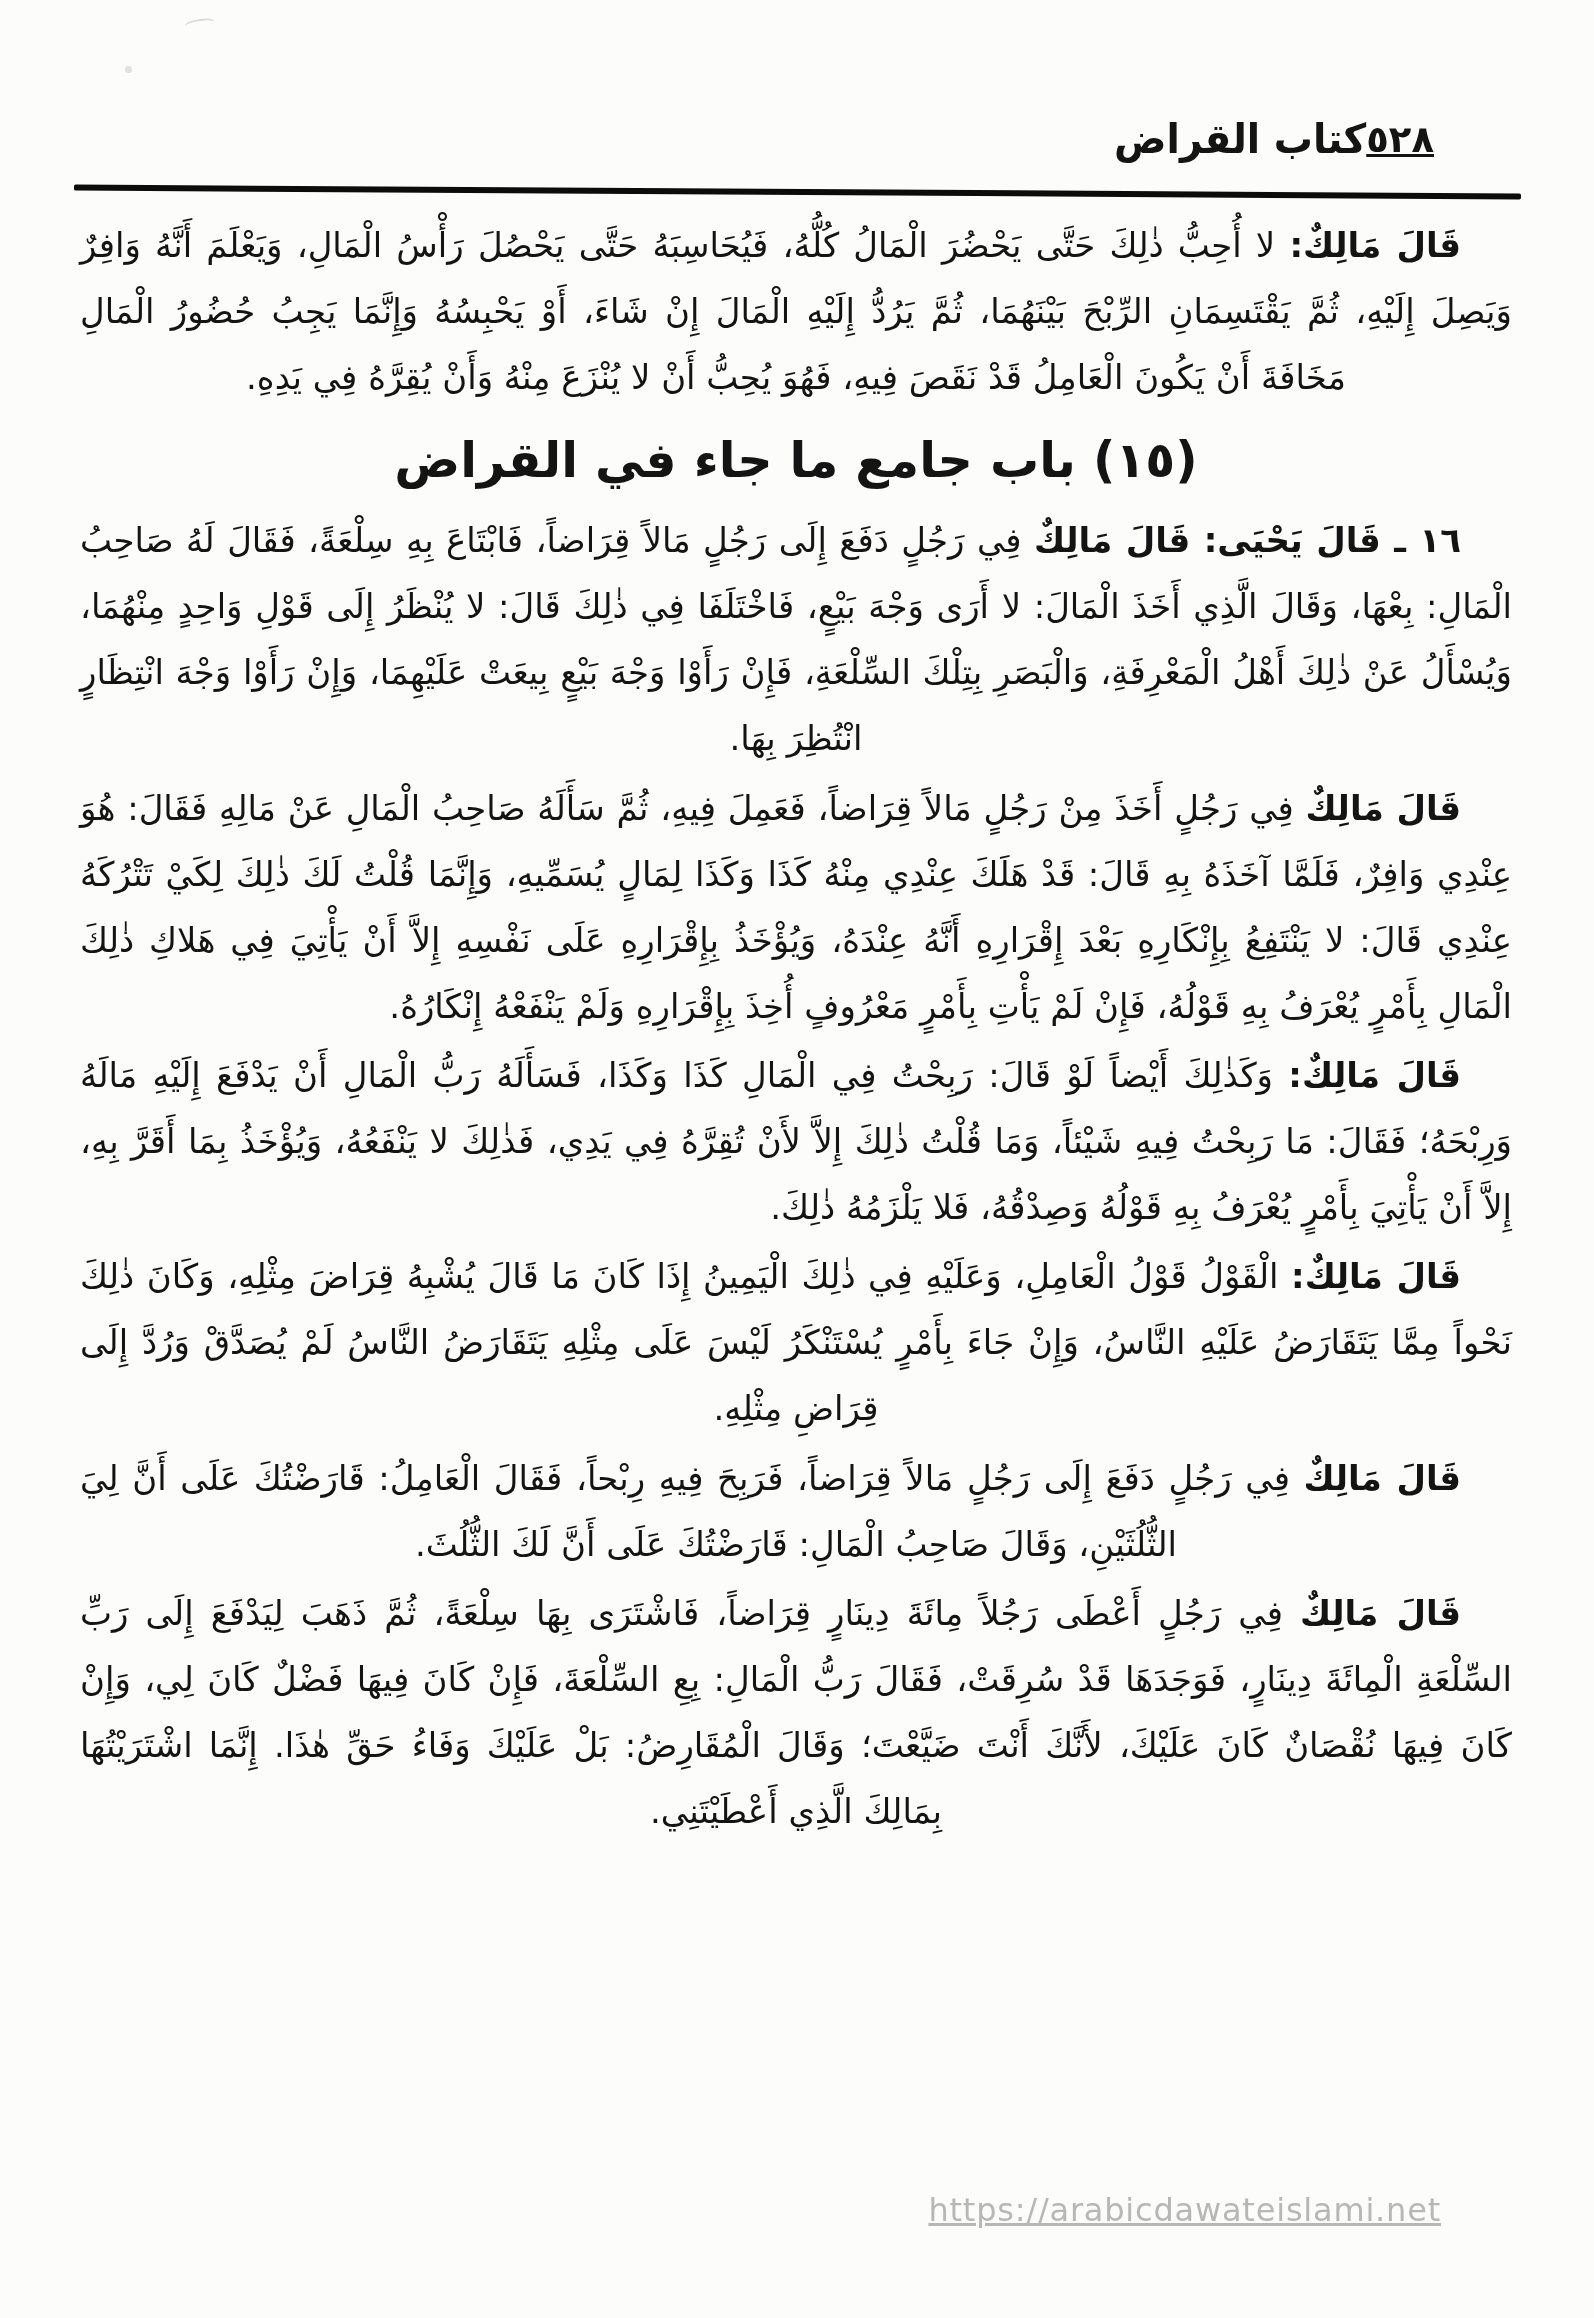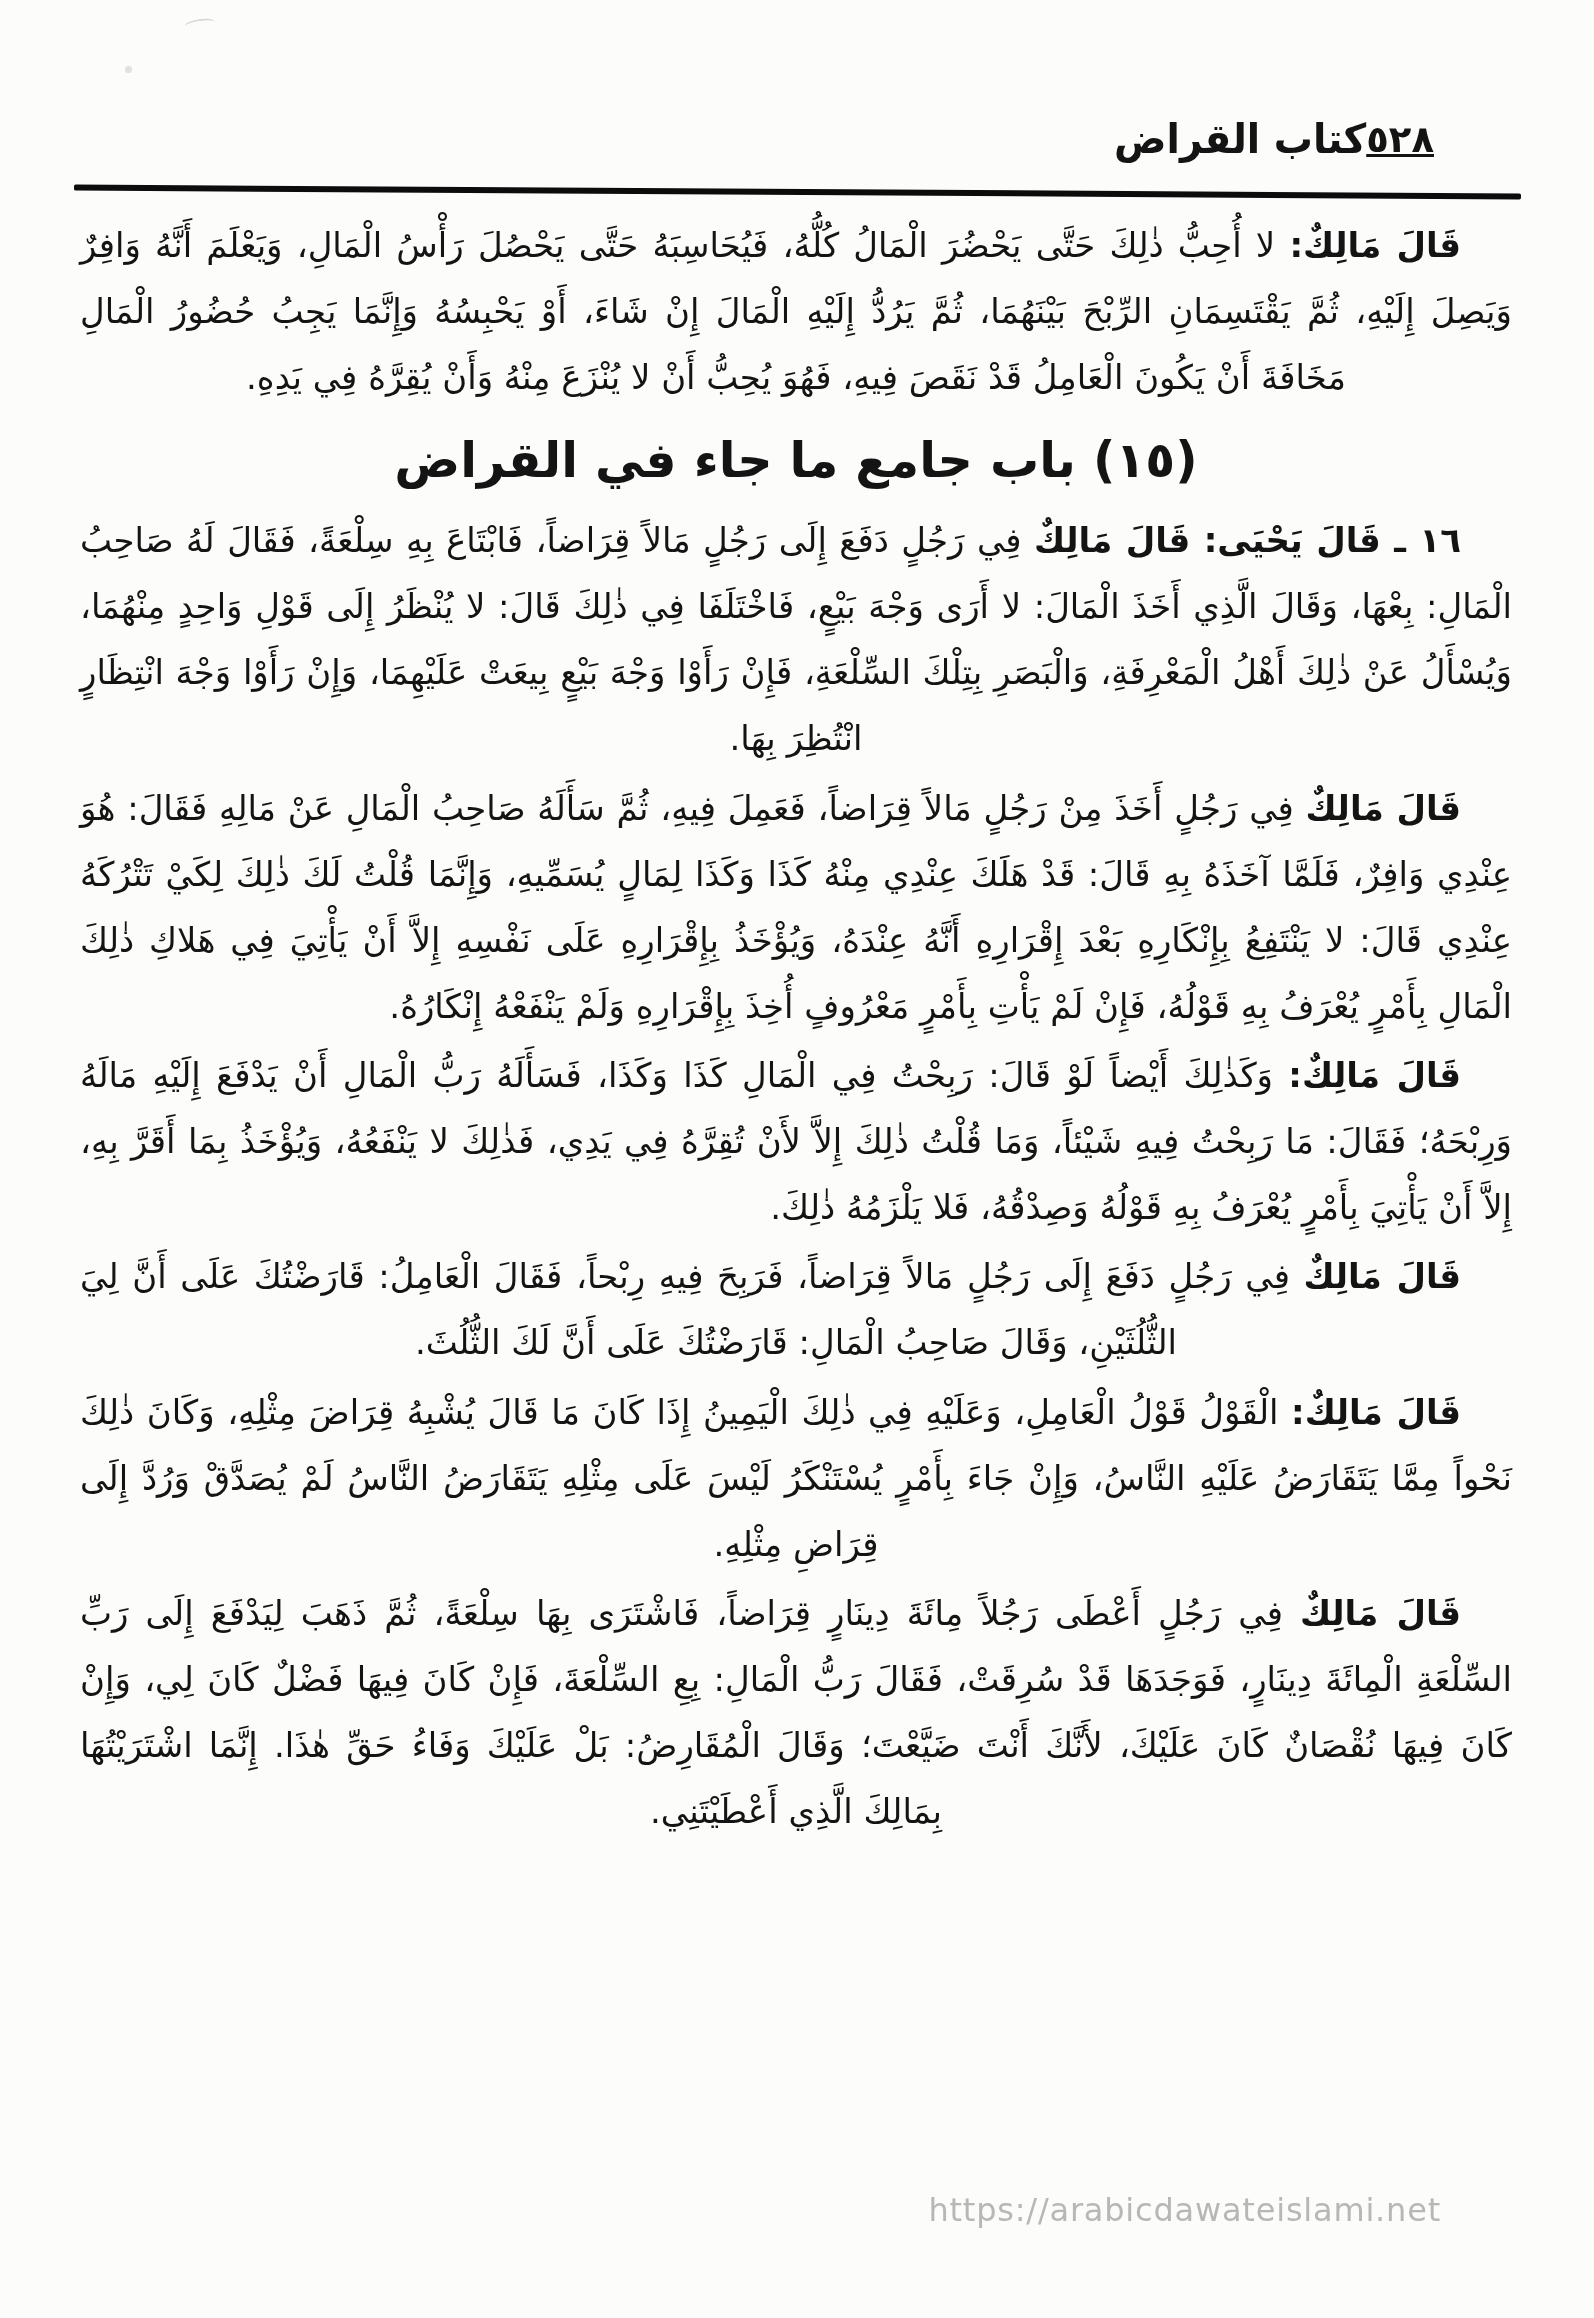--- a/index.html
+++ b/index.html
@@ -52,21 +52,21 @@
 
   .bab-heading {
     margin: 11.8px 0 8.4px 0;
     text-align: center; text-align-last: center; text-indent: 0;
     font-size: 49px; font-weight: bold; line-height: 77px;
   }
 
   .watermark {
     position: absolute; top: 2191px; right: 153px;
     direction: ltr;
-    font-size: 32px; color: #b7b7b5; letter-spacing: 0.8px;
+    font-size: 32px; color: #b7b7b5; letter-spacing: 0.8px; text-decoration: underline;
   }
 </style>
 </head>
 <body>
 
 <div class="page">
 
   <div class="scan-mark-1"></div>
   <div class="scan-mark-2"></div>
 
@@ -95,27 +95,27 @@
       <span class="lead">قَالَ مَالِكٌ</span>
       <span>فِي رَجُلٍ أَخَذَ مِنْ رَجُلٍ مَالاً قِرَاضاً، فَعَمِلَ فِيهِ، ثُمَّ سَأَلَهُ صَاحِبُ الْمَالِ عَنْ مَالِهِ فَقَالَ: هُوَ عِنْدِي وَافِرٌ، فَلَمَّا آخَذَهُ بِهِ قَالَ: قَدْ هَلَكَ عِنْدِي مِنْهُ كَذَا وَكَذَا لِمَالٍ يُسَمِّيهِ، وَإِنَّمَا قُلْتُ لَكَ ذٰلِكَ لِكَيْ تَتْرُكَهُ عِنْدِي قَالَ: لا يَنْتَفِعُ بِإِنْكَارِهِ بَعْدَ إِقْرَارِهِ أَنَّهُ عِنْدَهُ، وَيُؤْخَذُ بِإِقْرَارِهِ عَلَى نَفْسِهِ إِلاَّ أَنْ يَأْتِيَ فِي هَلاكِ ذٰلِكَ الْمَالِ بِأَمْرٍ يُعْرَفُ بِهِ قَوْلُهُ، فَإِنْ لَمْ يَأْتِ بِأَمْرٍ مَعْرُوفٍ أُخِذَ بِإِقْرَارِهِ وَلَمْ يَنْفَعْهُ إِنْكَارُهُ.</span>
     </p>
 
     <p class="para">
       <span class="lead">قَالَ مَالِكٌ:</span>
       <span>وَكَذٰلِكَ أَيْضاً لَوْ قَالَ: رَبِحْتُ فِي الْمَالِ كَذَا وَكَذَا، فَسَأَلَهُ رَبُّ الْمَالِ أَنْ يَدْفَعَ إِلَيْهِ مَالَهُ وَرِبْحَهُ؛ فَقَالَ: مَا رَبِحْتُ فِيهِ شَيْئاً، وَمَا قُلْتُ ذٰلِكَ إِلاَّ لأَنْ تُقِرَّهُ فِي يَدِي، فَذٰلِكَ لا يَنْفَعُهُ، وَيُؤْخَذُ بِمَا أَقَرَّ بِهِ، إِلاَّ أَنْ يَأْتِيَ بِأَمْرٍ يُعْرَفُ بِهِ قَوْلُهُ وَصِدْقُهُ، فَلا يَلْزَمُهُ ذٰلِكَ.</span>
     </p>
 
     <p class="para center-last">
-      <span class="lead">قَالَ مَالِكٌ</span>
-      <span>فِي رَجُلٍ دَفَعَ إِلَى رَجُلٍ مَالاً قِرَاضاً، فَرَبِحَ فِيهِ رِبْحاً، فَقَالَ الْعَامِلُ: قَارَضْتُكَ عَلَى أَنَّ لِيَ الثُّلُثَيْنِ، وَقَالَ صَاحِبُ الْمَالِ: قَارَضْتُكَ عَلَى أَنَّ لَكَ الثُّلُثَ.</span>
+      <span class="lead">قَالَ مَالِكٌ:</span>
+      <span>الْقَوْلُ قَوْلُ الْعَامِلِ، وَعَلَيْهِ فِي ذٰلِكَ الْيَمِينُ إِذَا كَانَ مَا قَالَ يُشْبِهُ قِرَاضَ مِثْلِهِ، وَكَانَ ذٰلِكَ نَحْواً مِمَّا يَتَقَارَضُ عَلَيْهِ النَّاسُ، وَإِنْ جَاءَ بِأَمْرٍ يُسْتَنْكَرُ لَيْسَ عَلَى مِثْلِهِ يَتَقَارَضُ النَّاسُ لَمْ يُصَدَّقْ وَرُدَّ إِلَى قِرَاضِ مِثْلِهِ.</span>
     </p>
 
     <p class="para center-last">
-      <span class="lead">قَالَ مَالِكٌ:</span>
-      <span>الْقَوْلُ قَوْلُ الْعَامِلِ، وَعَلَيْهِ فِي ذٰلِكَ الْيَمِينُ إِذَا كَانَ مَا قَالَ يُشْبِهُ قِرَاضَ مِثْلِهِ، وَكَانَ ذٰلِكَ نَحْواً مِمَّا يَتَقَارَضُ عَلَيْهِ النَّاسُ، وَإِنْ جَاءَ بِأَمْرٍ يُسْتَنْكَرُ لَيْسَ عَلَى مِثْلِهِ يَتَقَارَضُ النَّاسُ لَمْ يُصَدَّقْ وَرُدَّ إِلَى قِرَاضِ مِثْلِهِ.</span>
+      <span class="lead">قَالَ مَالِكٌ</span>
+      <span>فِي رَجُلٍ دَفَعَ إِلَى رَجُلٍ مَالاً قِرَاضاً، فَرَبِحَ فِيهِ رِبْحاً، فَقَالَ الْعَامِلُ: قَارَضْتُكَ عَلَى أَنَّ لِيَ الثُّلُثَيْنِ، وَقَالَ صَاحِبُ الْمَالِ: قَارَضْتُكَ عَلَى أَنَّ لَكَ الثُّلُثَ.</span>
     </p>
 
     <p class="para center-last">
       <span class="lead">قَالَ مَالِكٌ</span>
       <span>فِي رَجُلٍ أَعْطَى رَجُلاً مِائَةَ دِينَارٍ قِرَاضاً، فَاشْتَرَى بِهَا سِلْعَةً، ثُمَّ ذَهَبَ لِيَدْفَعَ إِلَى رَبِّ السِّلْعَةِ الْمِائَةَ دِينَارٍ، فَوَجَدَهَا قَدْ سُرِقَتْ، فَقَالَ رَبُّ الْمَالِ: بِعِ السِّلْعَةَ، فَإِنْ كَانَ فِيهَا فَضْلٌ كَانَ لِي، وَإِنْ كَانَ فِيهَا نُقْصَانٌ كَانَ عَلَيْكَ، لأَنَّكَ أَنْتَ ضَيَّعْتَ؛ وَقَالَ الْمُقَارِضُ: بَلْ عَلَيْكَ وَفَاءُ حَقِّ هٰذَا. إِنَّمَا اشْتَرَيْتُهَا بِمَالِكَ الَّذِي أَعْطَيْتَنِي.</span>
     </p>
 
   </main>
 
   <div class="watermark">https://arabicdawateislami.net</div>

